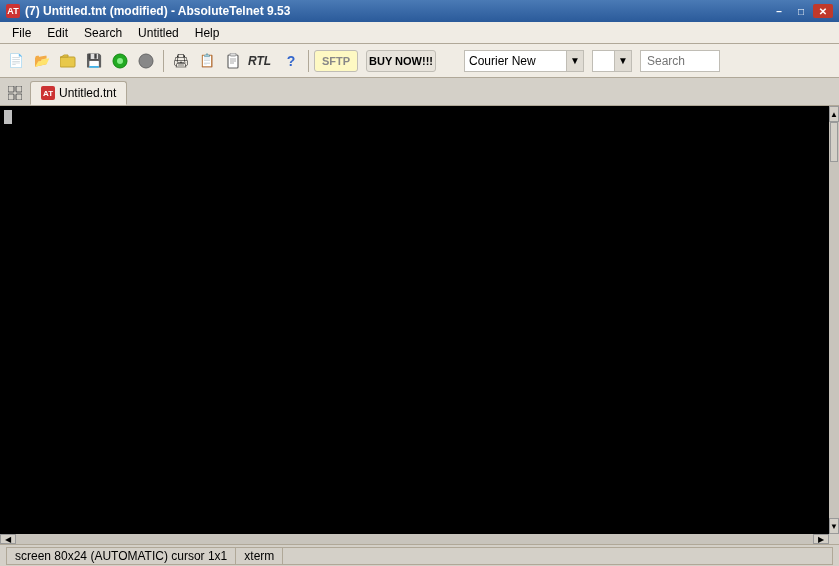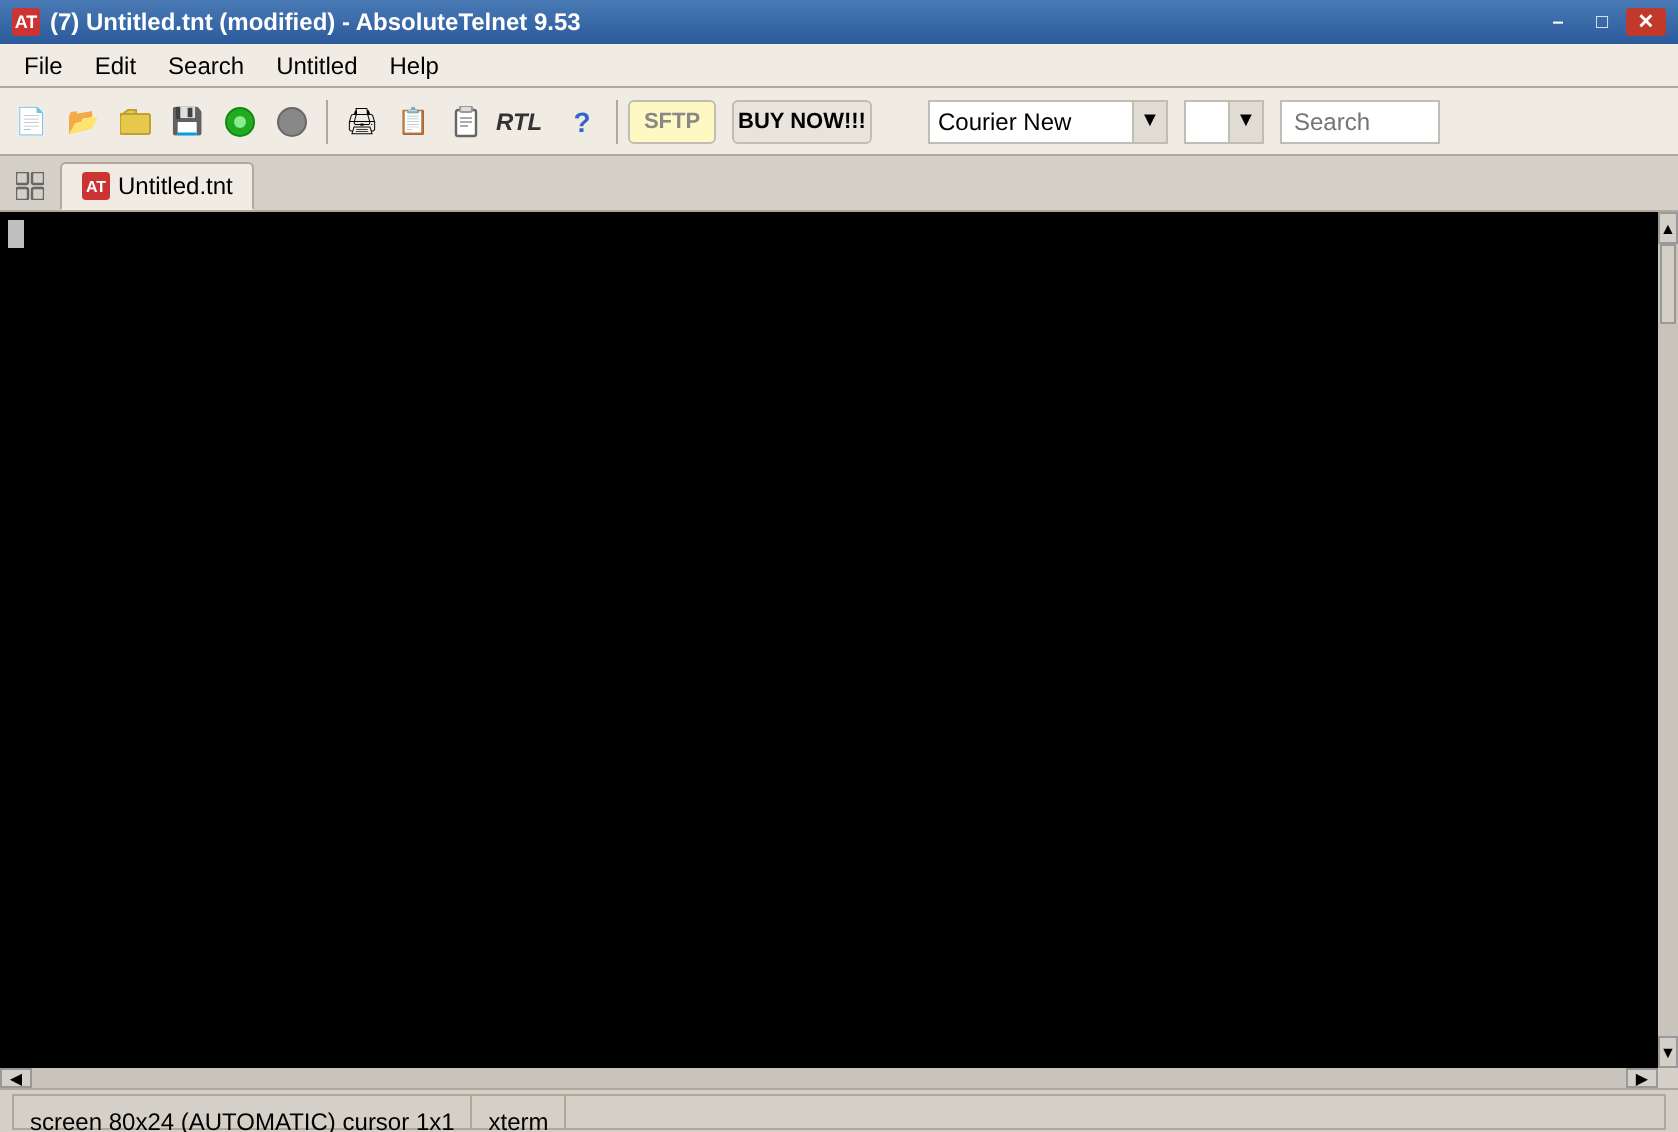--- a/index.html
+++ b/index.html
@@ -372,21 +372,21 @@
       flex-shrink: 0;
       font-size: 12px;
       gap: 0;
     }
     .status-segment {
       padding: 6px 8px;
       border: 1px solid #b0a898;
       border-right: none;
       height: 18px;
       display: flex;
-      align-items: flex-start;
+      align-items: center;
       background: #d4d0c8;
       font-size: 12px;
     }
     .status-segment:last-child {
       border-right: 1px solid #b0a898;
     }
   </style>
 </head>
 <body>
 

